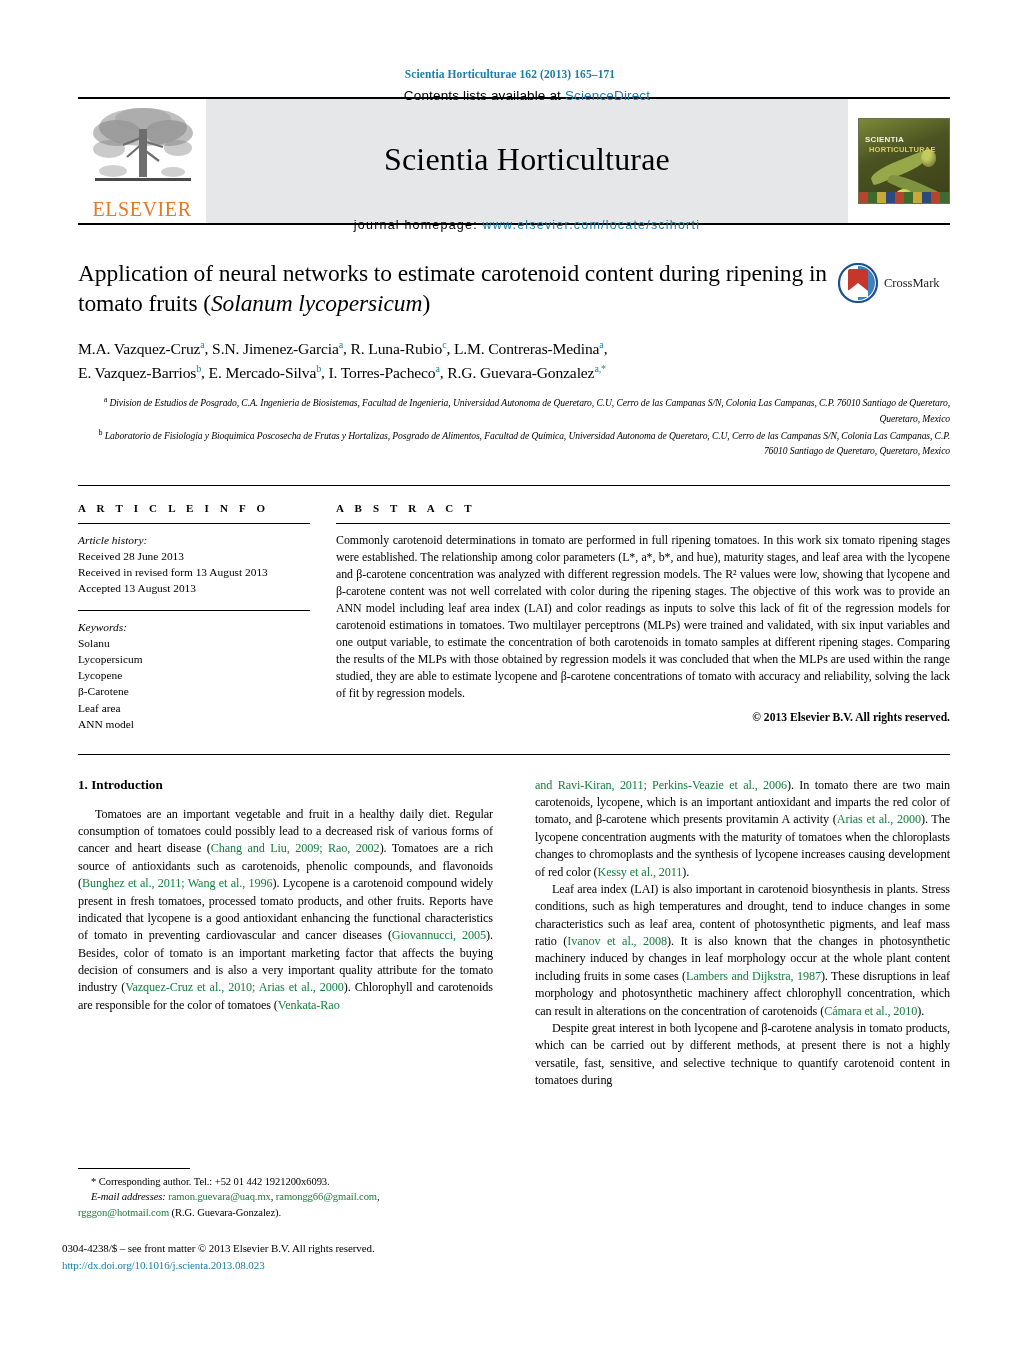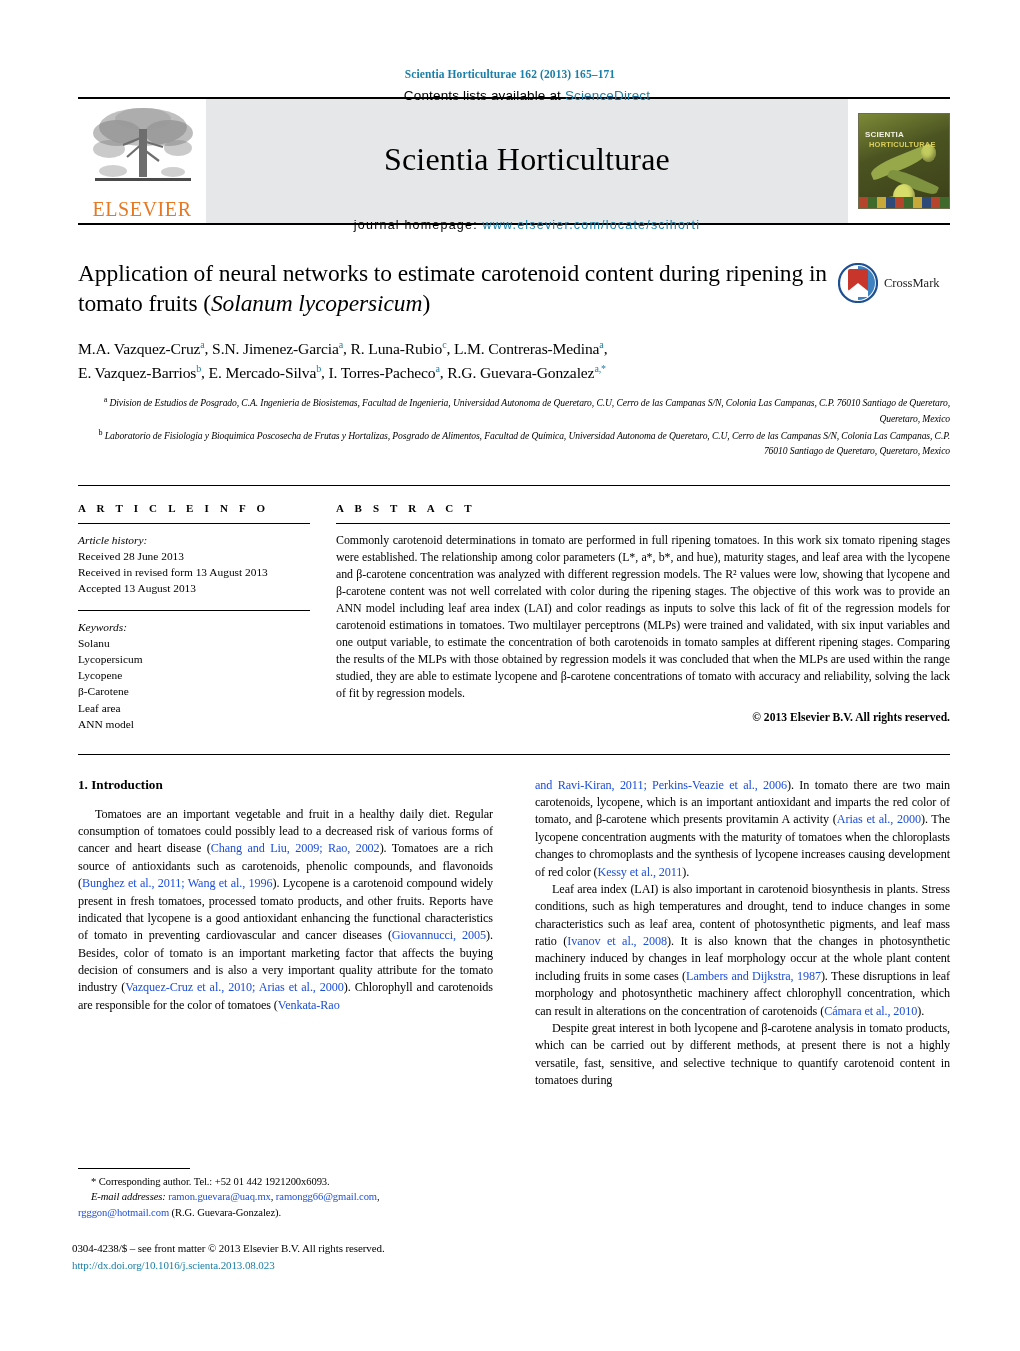--- a/index.html
+++ b/index.html
@@ -90,21 +90,21 @@
     font-size: 12.5px;
     font-family: "Liberation Sans", sans-serif;
     letter-spacing: 1.2px;
   }
   .homepage-line .url { color: #1a7fa8; }
   .cover-thumb {
     width: 92px;
     flex: 0 0 92px;
     margin-left: 10px;
     align-self: center;
-    height: 96px;
+    height: 86px;
     position: relative;
     border: 1px solid #6d6d50;
     box-sizing: border-box;
     overflow: hidden;
     background: linear-gradient(160deg,#7d8a37 0%, #4a5321 40%, #3c3f18 100%);
   }
   .cover-thumb .cv-txt1 {
     position: absolute; top: 16px; left: 6px;
     color: #f4f2e4; font-size: 8px; font-weight: bold;
     font-family: "Liberation Sans", sans-serif; letter-spacing: .2px;
@@ -247,21 +247,21 @@
   .para {
     font-size: 12.2px;
     line-height: 1.425;
     text-align: justify;
     margin: 0;
     text-indent: 17px;
     letter-spacing: -.1px;
   }
   .para.noindent { text-indent: 0; }
   a.ref, .ref {
-    color: #1d4ed8;
+    color: #15803d;
     text-decoration: none;
   }
 
   
   .footnote {
     position: absolute;
     left: 78px;
     top: 1168px;
     width: 392px;
   }
@@ -273,21 +273,21 @@
   .fn-line {
     font-size: 10.6px;
     line-height: 1.44;
     margin: 0;
     letter-spacing: -.1px;
   }
   .fn-line.indent { text-indent: 13px; }
   .fn-line em { font-style: italic; }
   .footer-block {
     position: absolute;
-    left: 72px;
+    left: 62px;
     top: 1240px;
     width: 420px;
   }
   .footer-line {
     font-size: 11px;
     line-height: 1.5;
     margin: 0;
     letter-spacing: -.1px;
   }
   .footer-line.doi { color: #1a7fa8; }

